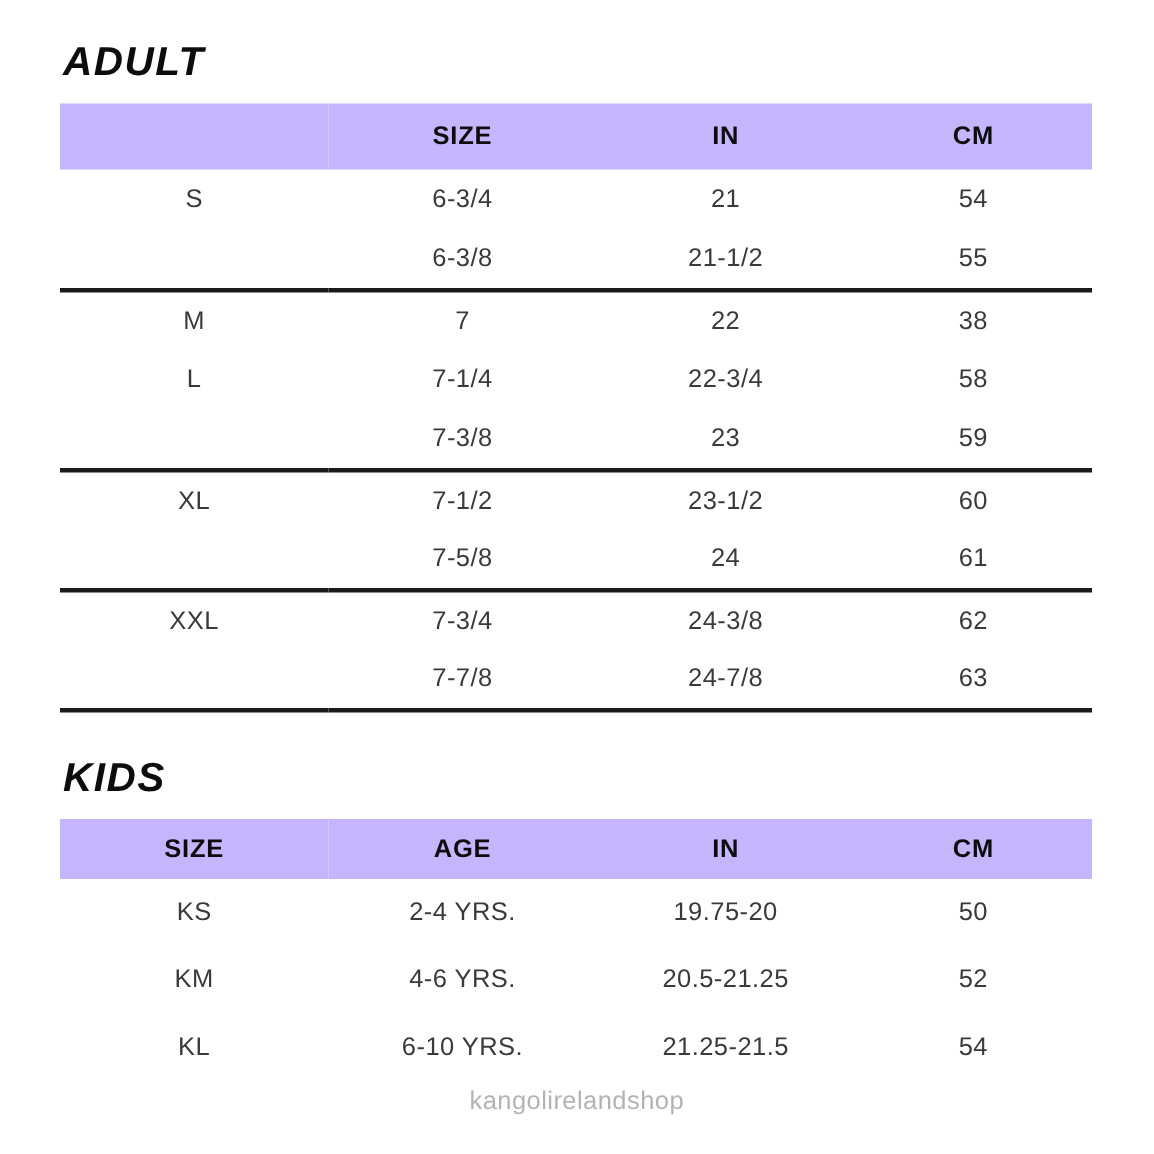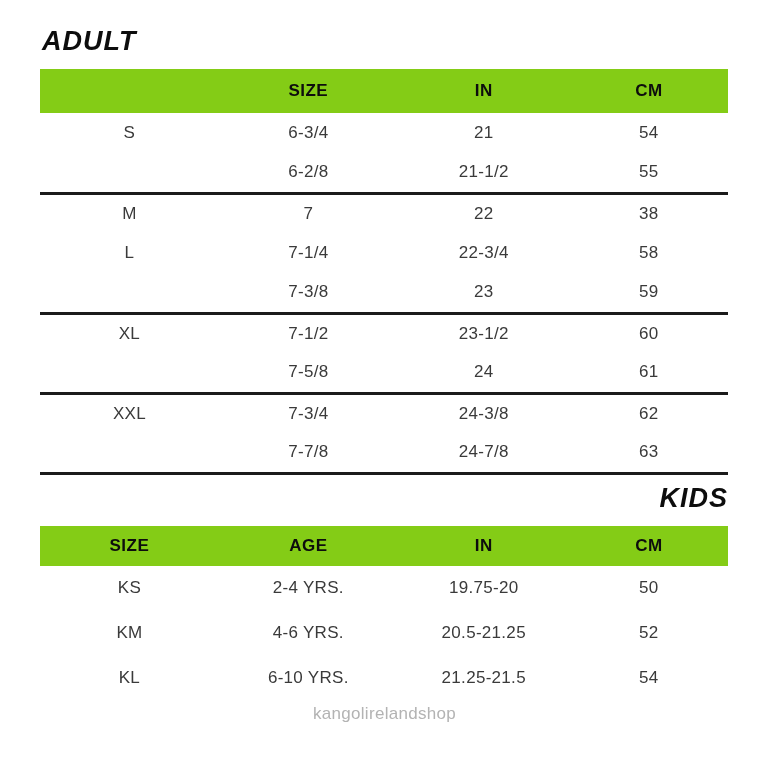--- a/index.html
+++ b/index.html
@@ -11,34 +11,34 @@
   .page { padding: 26px 41px 0 40px; }
 
   h2.section-heading {
     font-size: 27px;
     font-weight: 800;
     letter-spacing: 1px;
     color: #0d0d0d;
     margin: 0 0 12px 2px;
     font-style: italic;
   }
-  h2.kids-heading { margin-top: 8px; text-align: right; }
+  h2.kids-heading { margin-top: 28px; }
 
   table.size-table {
     width: 688px;
     border-collapse: collapse;
     table-layout: fixed;
   }
   col.c1 { width: 26%; }
   col.c2 { width: 26%; }
   col.c3 { width: 25%; }
   col.c4 { width: 23%; }
 
   table.size-table th {
-    background: #84cc16;
+    background: #c4b5fd;
     height: 44px;
     font-size: 17px;
     font-weight: 800;
     letter-spacing: 0.5px;
     color: #0d0d0d;
     text-align: center;
     vertical-align: middle;
   }
   table.kids-table th { height: 40px; }
 
@@ -95,21 +95,21 @@
     </thead>
     <tbody>
       <tr>
         <td class="row-label">S</td>
         <td>6-3/4</td>
         <td>21</td>
         <td>54</td>
       </tr>
       <tr class="group-end">
         <td class="row-label"></td>
-        <td>6-2/8</td>
+        <td>6-3/8</td>
         <td>21-1/2</td>
         <td>55</td>
       </tr>
       <tr>
         <td class="row-label">M</td>
         <td>7</td>
         <td>22</td>
         <td>38</td>
       </tr>
       <tr>

